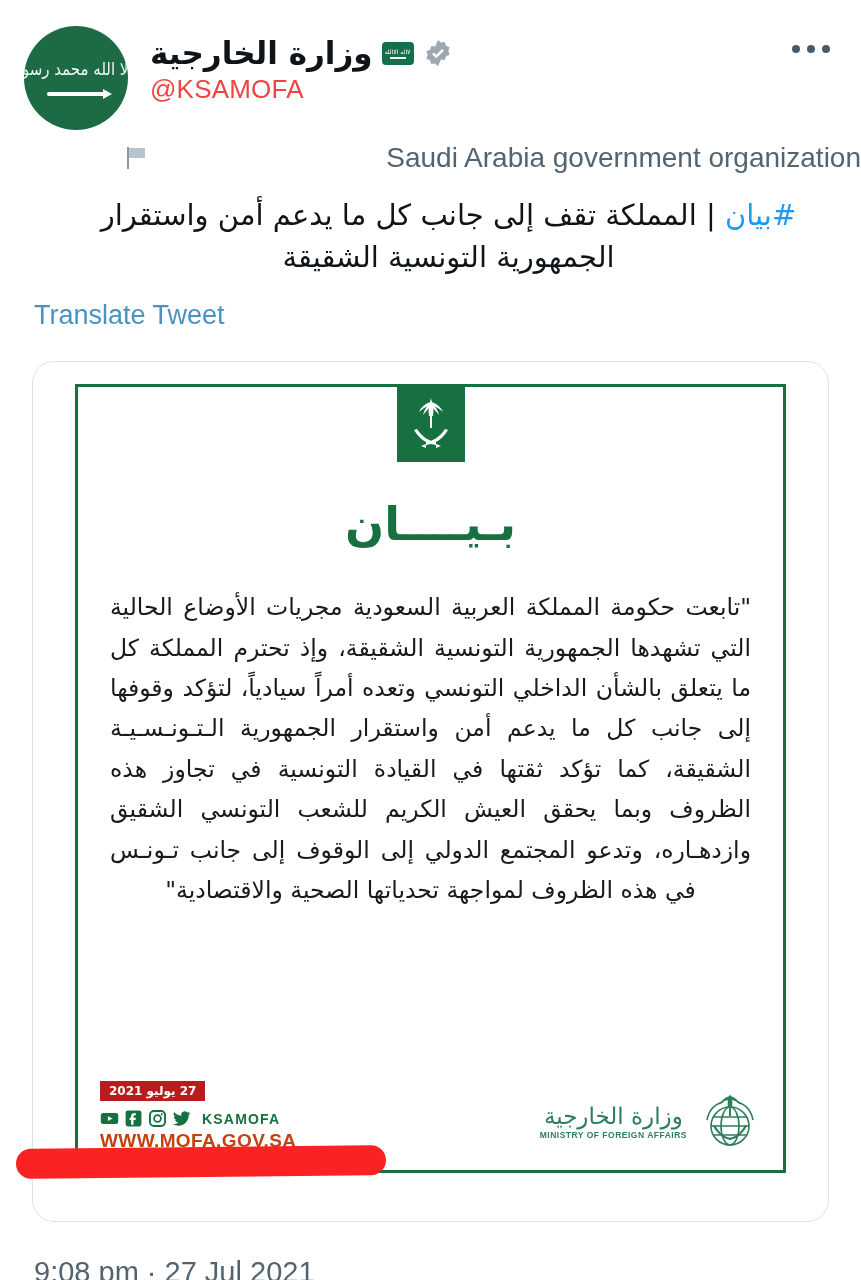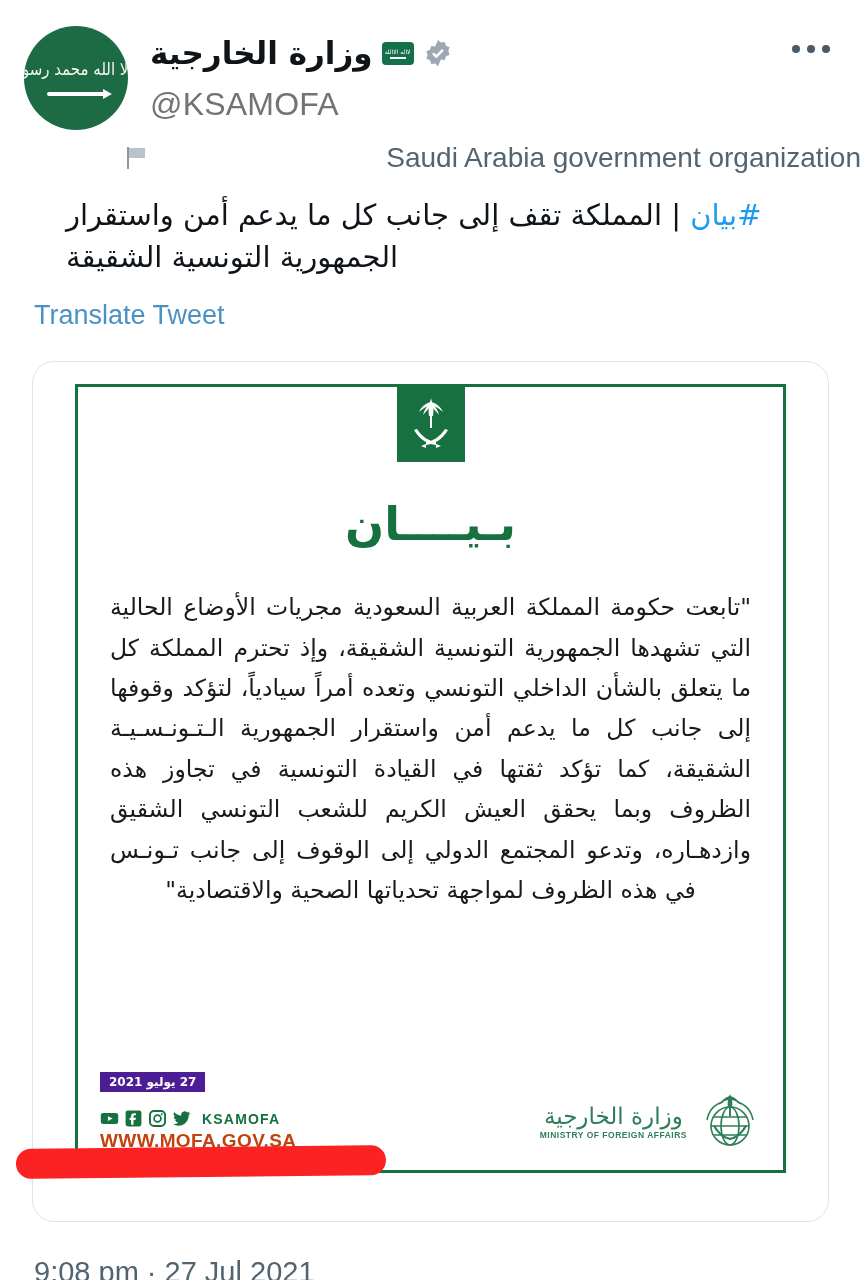--- a/index.html
+++ b/index.html
@@ -39,35 +39,35 @@
   }
   .flag-emoji {
     width: 32px; height: 23px; background:#13704a; border-radius:4px;
     display:flex; flex-direction:column; align-items:center; justify-content:center; gap:2px;
     flex:0 0 32px;
   }
   .flag-emoji .fl-text { font-size:6px; color:#fff; letter-spacing:-.5px; font-family:"DejaVu Sans", sans-serif; white-space:nowrap;}
   .flag-emoji .fl-sword { width:16px; height:2px; background:#fff; }
   .verified-badge { width: 30px; height: 30px; position: relative; flex:0 0 30px; }
   .verified-badge svg { display:block; }
-  .handle { font-size: 32px; color:#737373; margin-top: 16px; letter-spacing:.2px; }
+  .handle { font-size: 26px; color:#ef4444; margin-top: 4px; letter-spacing:.2px; }
 
   .org-row { display:flex; align-items:center; gap:10px; margin: 12px 0 0 126px; justify-content: space-between; }
   .org-flag-icon { width:22px; height:24px; position:relative; flex:0 0 22px; }
   .org-text { font-size: 28px; color:#536471; }
 
   .more-btn {
     position:absolute; top: 34px; right: 22px; width: 56px; height: 30px;
     display:flex; align-items:center; justify-content:center; gap:7px;
   }
   .more-btn i { width:8px; height:8px; border-radius:50%; background:#4b5a68; display:block; }
 
   
   .tweet-text {
-    direction: rtl; text-align: left;
+    direction: rtl; text-align: center;
     font-size: 29px; line-height: 1.45; color:#0f1419;
     padding: 20px 30px 0 66px;
     font-family:"DejaVu Sans", sans-serif;
   }
   .hashtag { color:#1d9bf0; }
 
   .translate-link {
     font-size: 27px; color:#4a92c4; padding: 22px 0 0 34px; display:inline-block;
   }
 
@@ -98,23 +98,23 @@
     font-size: 23.5px; line-height: 1.72; color:#1a1a1a;
     margin: 36px 32px 0 32px; font-family:"DejaVu Sans", sans-serif;
   }
 
   .statement-footer {
     position:absolute; left: 22px; right: 22px; bottom: 18px;
     display:flex; align-items:flex-end; justify-content:space-between;
   }
   .footer-left { color:#17703f; }
   .date-badge {
-    background:#4c1d95; color:#fff; font-size: 12px; font-weight:700;
+    background:#b91c1c; color:#fff; font-size: 12px; font-weight:700;
     padding: 3px 9px; display:inline-block; direction: rtl;
-    font-family:"DejaVu Sans", sans-serif; margin-bottom: 17px;
+    font-family:"DejaVu Sans", sans-serif; margin-bottom: 8px;
   }
   .social-row { display:flex; align-items:center; gap: 5px; }
   .social-row .sicon { width: 19px; height: 19px; display:block; }
   .social-handle { font-size: 14px; font-weight:700; letter-spacing:1.2px; color:#17703f; margin-left: 6px; }
   .website { font-size: 19px; font-weight:700; letter-spacing:.4px; color:#c2410c; margin-top: 2px; }
 
   .footer-right { display:flex; align-items:center; gap: 12px; }
   .mofa-wordmark { text-align:center; color:#2e7d5b; }
   .mofa-ar { font-size: 23px; direction: rtl; font-family:"DejaVu Serif", serif; color:#2e7d5b; letter-spacing:-1px;}
   .mofa-en { font-size: 8.5px; font-weight:700; letter-spacing:.5px; color:#2e7d5b; margin-top:1px; }

